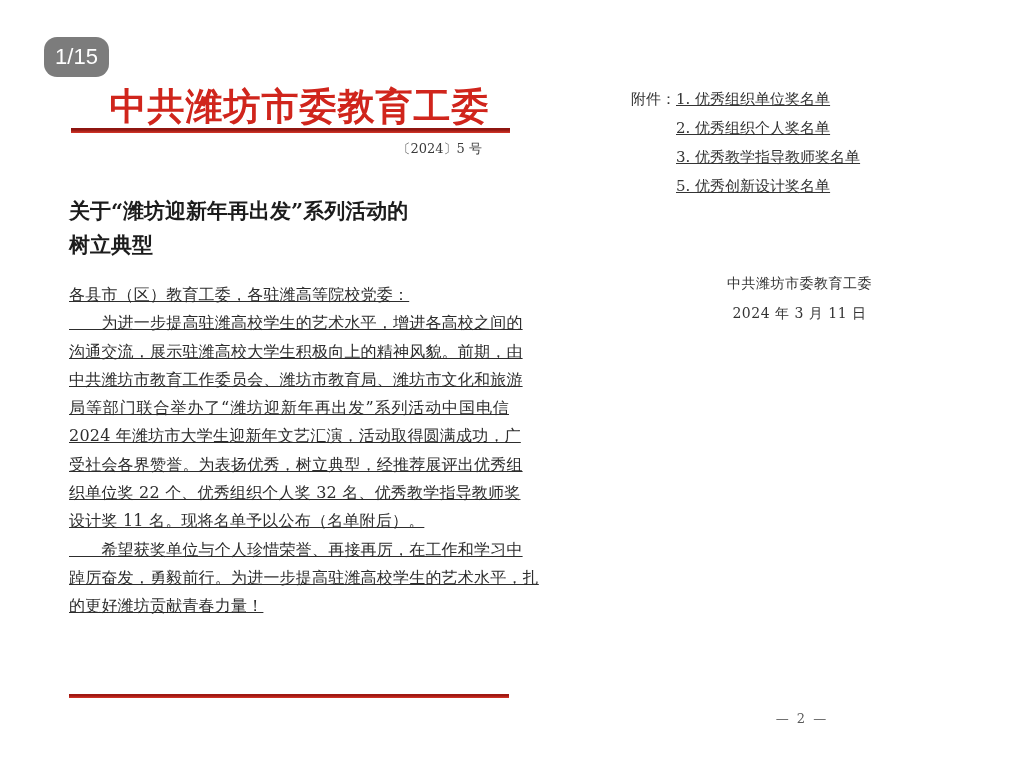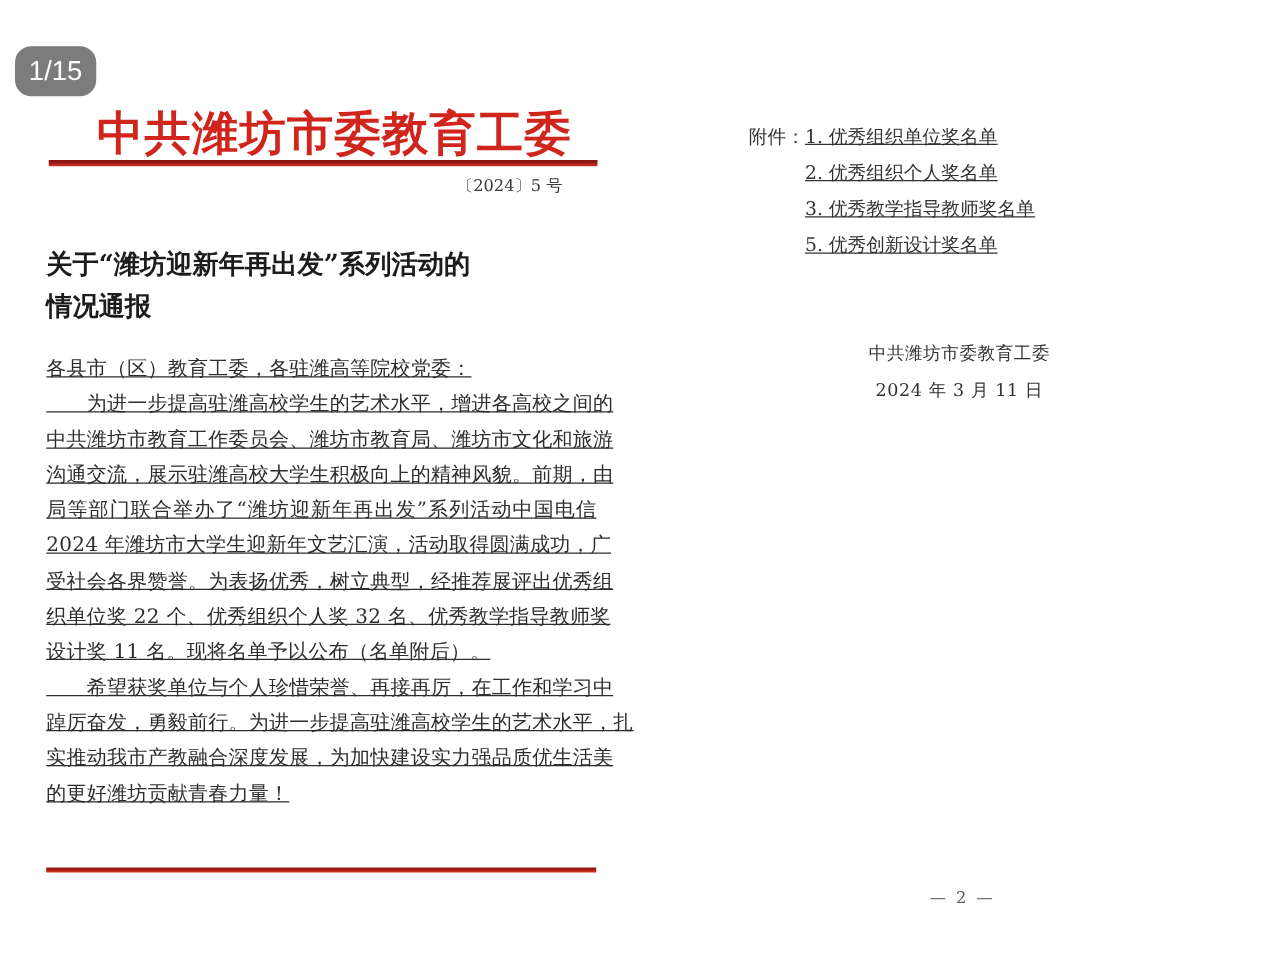--- a/index.html
+++ b/index.html
@@ -1,19 +1,20 @@
 <!DOCTYPE html>
 <html><head>
 <meta charset="utf-8">
 <style>
   html,body { margin:0; padding:0; background:#fff; }
   .screen {
     position:relative; width:924px; height:768px; background:#ffffff;
     overflow:hidden;
     font-family:"DejaVu Serif","Liberation Serif",serif;
+    margin-left:32px;
   }
   .page-badge {
     position:absolute; left:12px; top:37px; width:65px; height:40px;
     background:#7c7c7c; border-radius:13px;
     color:#ffffff; font-family:"Liberation Sans","DejaVu Sans",sans-serif;
     font-size:22px; display:flex; align-items:center; justify-content:center;
   }
   
   .doc-header {
     position:absolute; left:47px; top:82px; width:441px;
@@ -43,21 +44,21 @@
     white-space:nowrap;
     text-decoration:underline;
   }
   .doc-body .line.no-fill { text-align-last:left; }
   .rule-bottom {
     position:absolute; left:37px; top:694px; width:440px; height:4px;
     background:linear-gradient(180deg,#a01812 40%,#d7362a 100%);
   }
   
   .attachments {
-    position:absolute; left:599px; top:95px;
+    position:absolute; left:599px; top:85px;
     display:flex; align-items:flex-start;
     font-size:15px; color:#333333;
   }
   .att-label { line-height:29px; white-space:nowrap; }
   .att-items .line { line-height:29px; text-align:left; white-space:nowrap;text-decoration:underline; }
   .signoff {
     position:absolute; right:84px; top:268px;
     text-align:center; font-size:14px; color:#333333;
     letter-spacing:0.5px; line-height:30px;
   }
@@ -74,35 +75,34 @@
   <div class="page-badge">
     <span>1/15</span>
   </div>
 
   <div>
     <div class="doc-header">中共潍坊市委教育工委</div>
     <div class="rule-top"></div>
     <div class="doc-number">〔2024〕5 号</div>
     <div class="doc-title">
       <div>关于“潍坊迎新年再出发”系列活动的</div>
-      <div>情况通报</div>
+      <div>树立典型</div>
     </div>
     <div class="doc-body">
         <div class="line no-fill">各县市（区）教育工委，各驻潍高等院校党委：</div>
         <div class="line">　　为进一步提高驻潍高校学生的艺术水平，增进各高校之间的</div>
+        <div class="line">沟通交流，展示驻潍高校大学生积极向上的精神风貌。前期，由</div>
         <div class="line">中共潍坊市教育工作委员会、潍坊市教育局、潍坊市文化和旅游</div>
-        <div class="line">沟通交流，展示驻潍高校大学生积极向上的精神风貌。前期，由</div>
         <div class="line">局等部门联合举办了“潍坊迎新年再出发”系列活动中国电信</div>
         <div class="line">2024 年潍坊市大学生迎新年文艺汇演，活动取得圆满成功，广</div>
         <div class="line">受社会各界赞誉。为表扬优秀，树立典型，经推荐展评出优秀组</div>
         <div class="line">织单位奖 22 个、优秀组织个人奖 32 名、优秀教学指导教师奖</div>
         <div class="line no-fill">设计奖 11 名。现将名单予以公布（名单附后）。</div>
         <div class="line">　　希望获奖单位与个人珍惜荣誉、再接再厉，在工作和学习中</div>
         <div class="line">踔厉奋发，勇毅前行。为进一步提高驻潍高校学生的艺术水平，扎</div>
-        <div class="line">实推动我市产教融合深度发展，为加快建设实力强品质优生活美</div>
         <div class="line no-fill">的更好潍坊贡献青春力量！</div>
       </div>
     <div class="rule-bottom"></div>
   </div>
 
   <div>
     <div class="attachments">
       <span class="att-label">附件：</span>
       <div class="att-items">
           <div class="line">1. 优秀组织单位奖名单</div>

